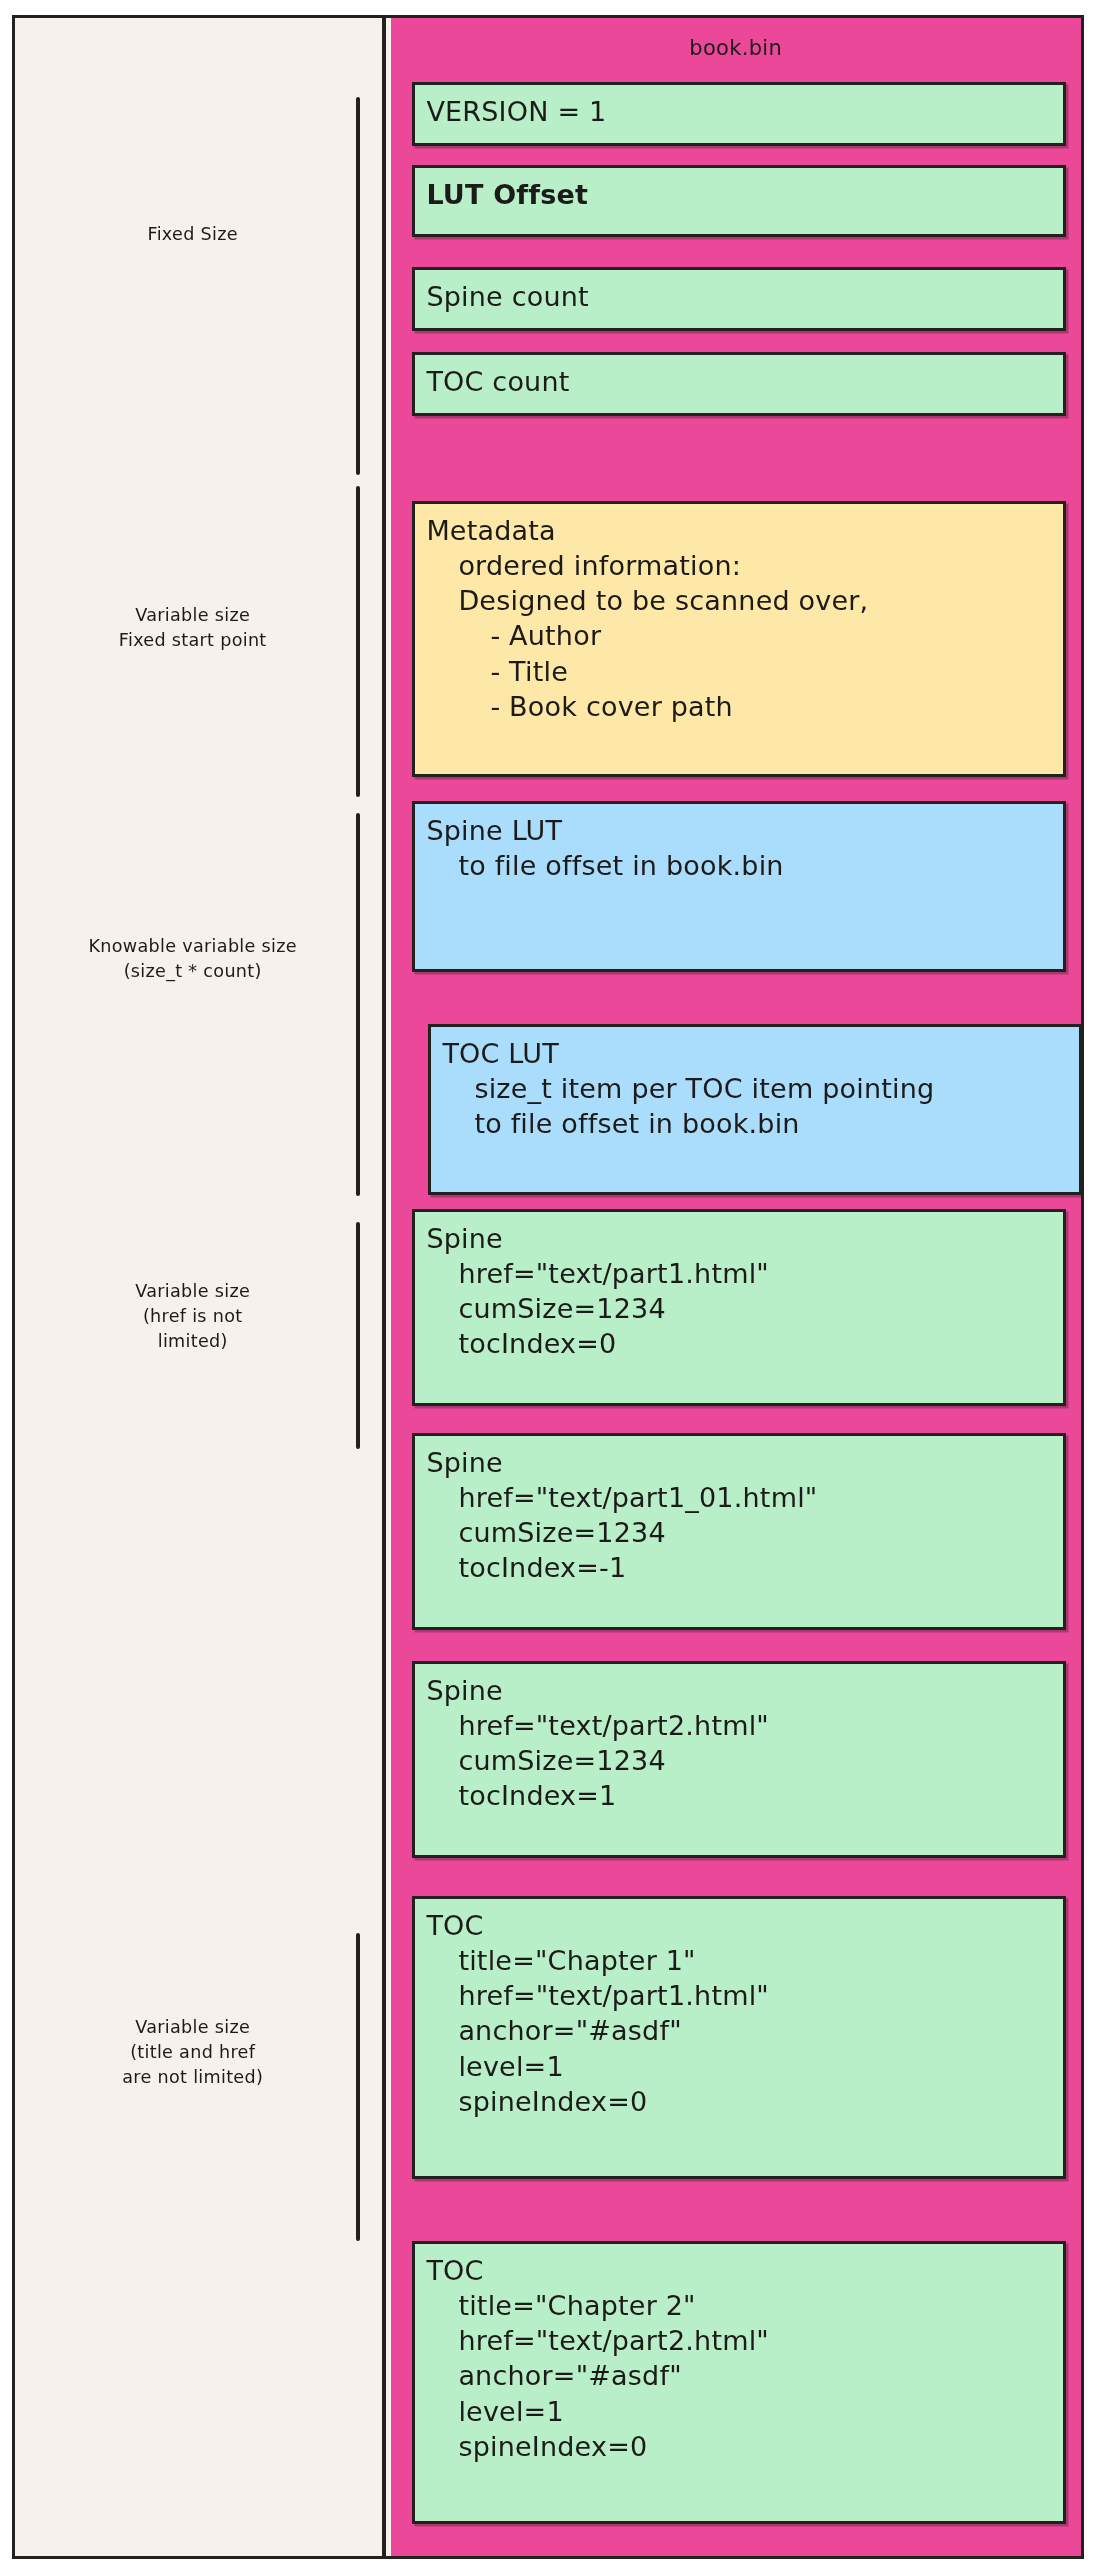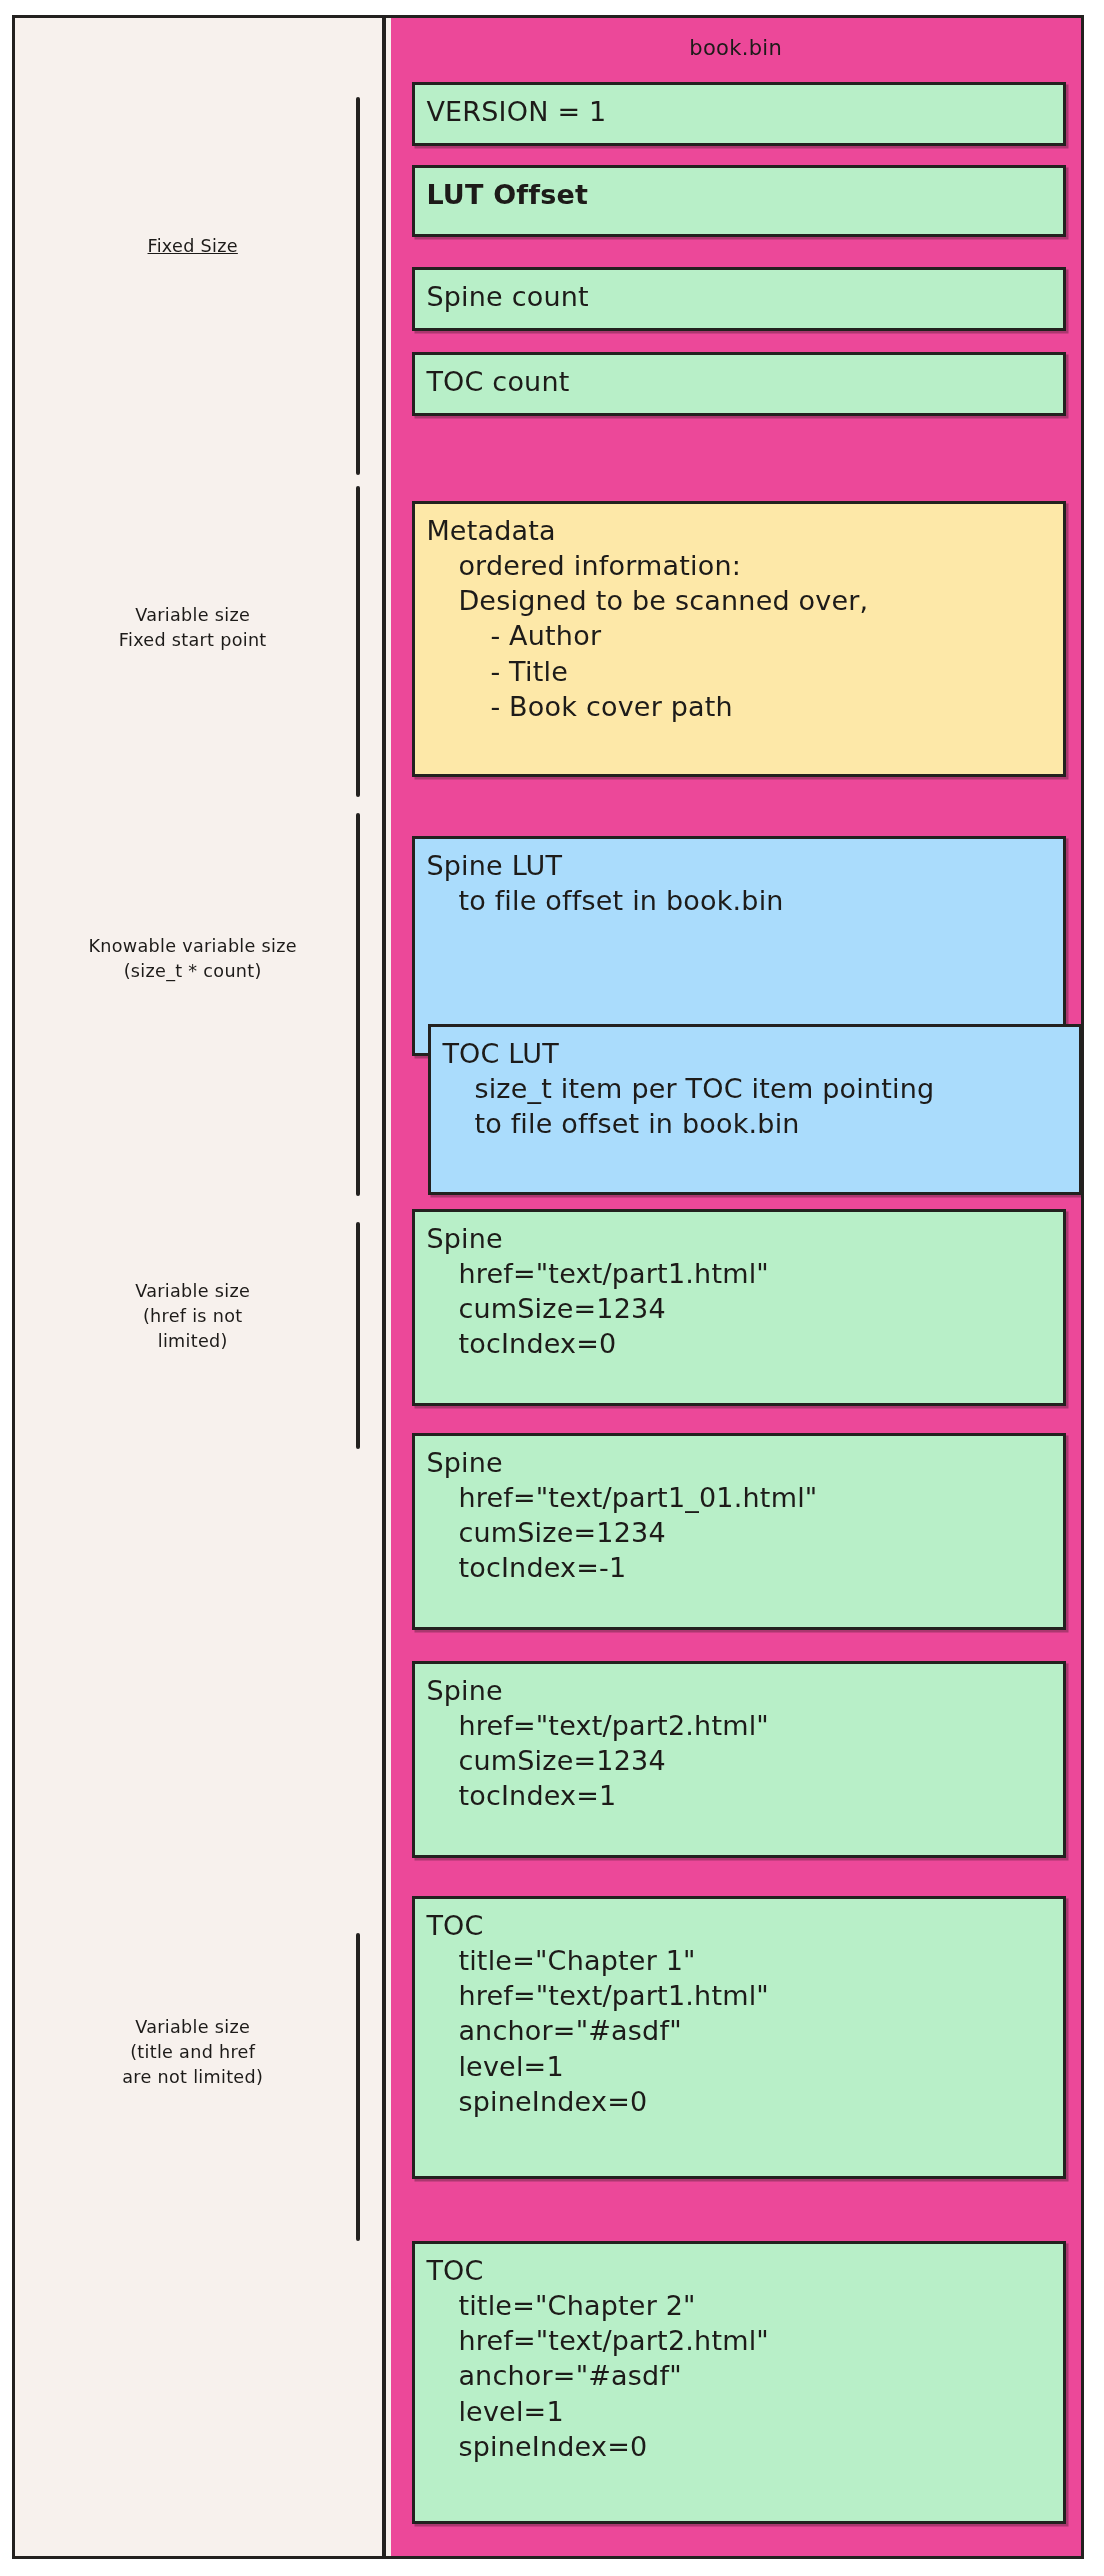--- a/index.html
+++ b/index.html
@@ -88,21 +88,21 @@
   .field .sub2{display:block; padding-left:64px;}
 </style>
 </head>
 <body>
 
 <div id="diagram">
 
   <div id="left-column">
 
   <div class="bracket" style="top: 79px; height: 378px; left: 341px;"></div>
-      <div class="anno" style="top: 216px; text-decoration: underline;">Fixed Size</div>
+      <div class="anno" style="top: 204px;">Fixed Size</div>
       <div class="bracket" style="top: 468px; height: 311px; left: 341px;"></div>
       <div class="anno" style="top: 585px;">Variable size
 Fixed start point</div>
       <div class="bracket" style="top: 795px; height: 383px; left: 341px;"></div>
       <div class="anno" style="top: 916px;">Knowable variable size
 (size_t * count)</div>
       <div class="bracket" style="top: 1204px; height: 227px; left: 341px;"></div>
       <div class="anno" style="top: 1261px;">Variable size
 (href is not
 limited)</div>
@@ -128,21 +128,21 @@
         <span class="hdr">TOC count</span>
       </div>
       <div class="field yellow" style="top: 483px; height: 276px;">
         <span class="hdr">Metadata</span>
         <span class="sub">ordered information:</span>
         <span class="sub">Designed to be scanned over,</span>
         <span class="sub2">- Author</span>
         <span class="sub2">- Title</span>
         <span class="sub2">- Book cover path</span>
       </div>
-      <div class="field blue" style="top: 818px; height: 220px;">
+      <div class="field blue" style="top: 783px; height: 171px;">
         <span class="hdr">Spine LUT</span>
         <span class="sub">to file offset in book.bin</span>
       </div>
       <div class="field blue" style="top: 1006px; height: 171px; margin-left: 16px;">
         <span class="hdr">TOC LUT</span>
         <span class="sub">size_t item per TOC item pointing</span>
         <span class="sub">to file offset in book.bin</span>
       </div>
       <div class="field green" style="top: 1191px; height: 197px;">
         <span class="hdr">Spine</span>

